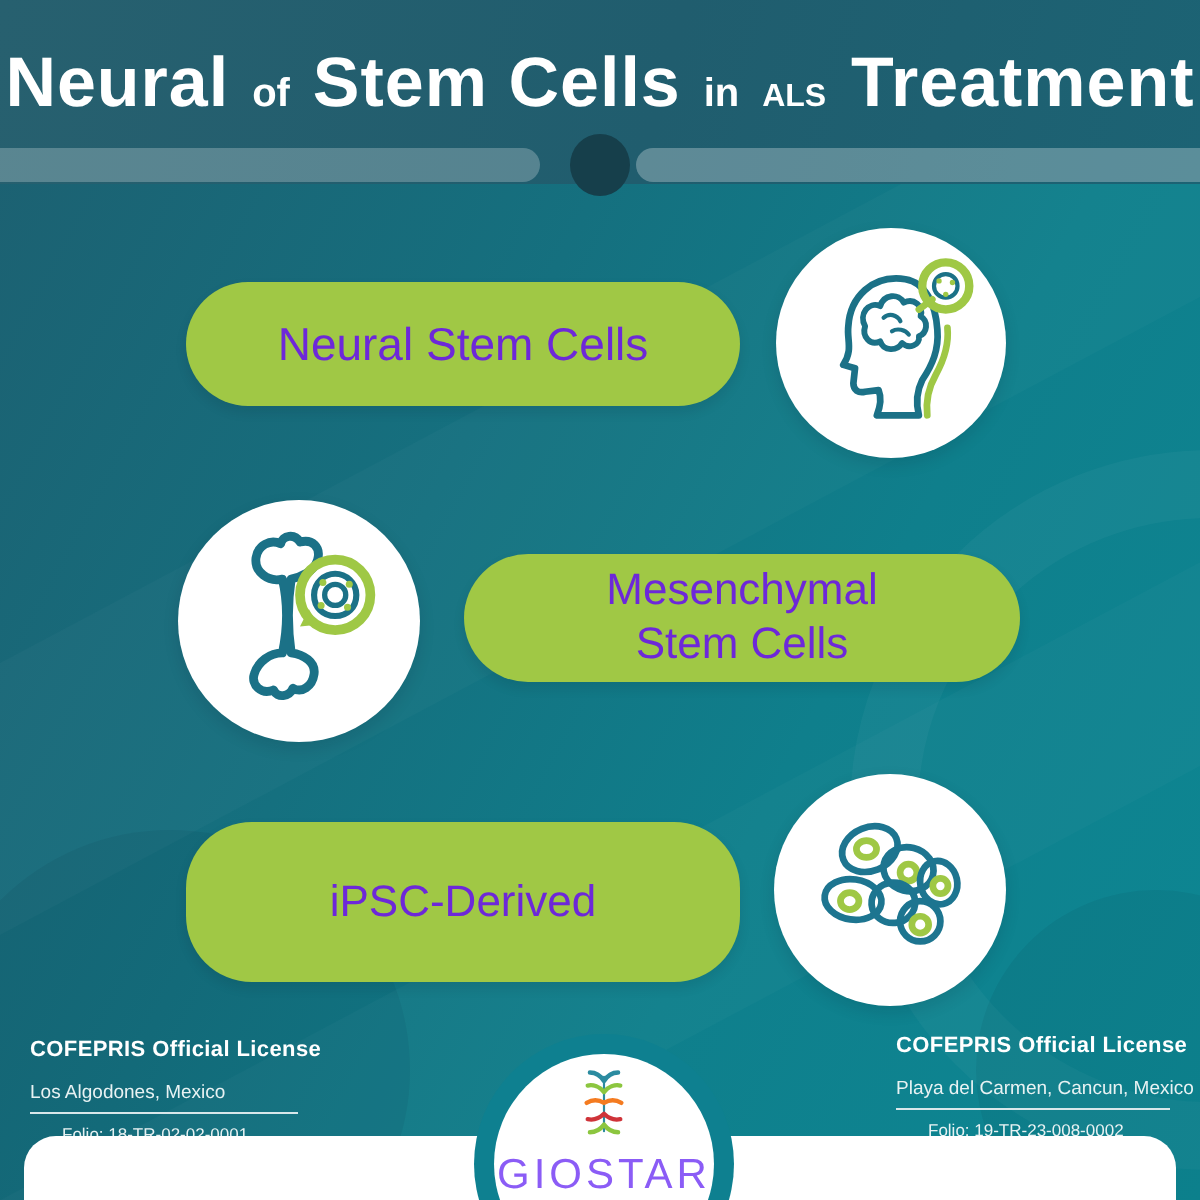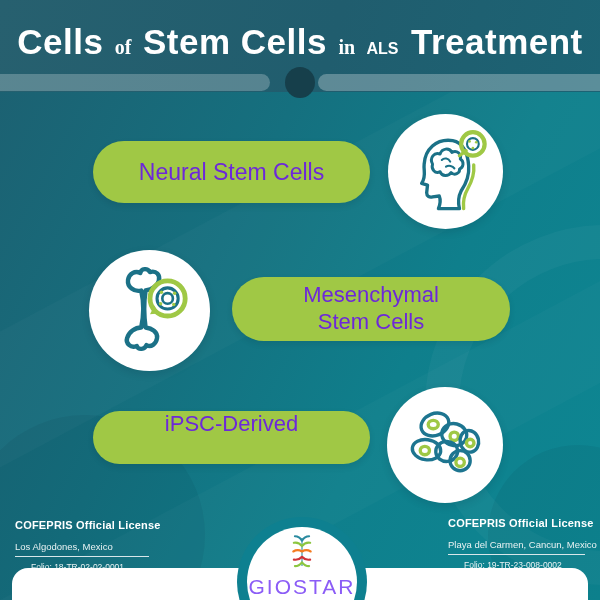--- a/index.html
+++ b/index.html
@@ -19,37 +19,37 @@
   .streak1 { left:-150px; top:180px; }
   .streak2 { left:-100px; top:420px; height:90px; }
 
   
   .header {
     position:absolute; left:0; top:0; width:600px; height:92px;
     background:linear-gradient(105deg, #27606f 0%, #205d6e 55%, #1c6374 100%);
   }
   .title { position:absolute; left:0; top:22px; width:100%; text-align:center; color:#fff; white-space:nowrap; }
   .t-lg { font-size:35px; font-weight:bold; letter-spacing:0.5px; }
-  .t-sm { font-size:20px; font-weight:bold; margin:0 7px;font-family:Liberation Serif, serif; }
+  .t-sm { font-size:20px; font-weight:bold; margin:0 7px; }
   .t-md { font-size:16px; font-weight:bold; margin-right:8px; }
   .bar { position:absolute; top:74px; height:17px; background:rgba(255,255,255,0.24); }
   .bar-left { left:0; width:270px; border-radius:0 9px 9px 0; }
   .bar-right { left:318px; width:282px; border-radius:9px 0 0 9px; background:rgba(255,255,255,0.28); }
   .divider-dot { position:absolute; left:285px; top:67px; width:30px; height:31px; border-radius:50%; background:#163f4b; }
 
   
   .pill {
     position:absolute; background:#a0c845; border-radius:33px; color:#6d28d9;
     display:flex; flex-direction:column; align-items:center; justify-content:center;
     font-weight:normal; text-align:center; line-height:1.22;
     box-shadow:0 3px 6px rgba(0,20,30,0.10);
   }
   .pill-1 { left:93px; top:141px; width:277px; height:62px; font-size:23px; }
   .pill-2 { left:232px; top:277px; width:278px; height:64px; font-size:22px; }
-  .pill-3 { left:93px; top:411px; width:277px; height:53px; font-size:22px;justify-content:space-between; }
+  .pill-3 { left:93px; top:411px; width:277px; height:80px; font-size:22px; }
   .icon-circle {
     position:absolute; background:#fff; border-radius:50%;
     display:flex; align-items:center; justify-content:center;
     box-shadow:0 3px 8px rgba(0,20,30,0.12);
   }
   .circle-1 { left:388px; top:114px; width:115px; height:115px; }
   .circle-2 { left:89px;  top:250px; width:121px; height:121px; }
   .circle-3 { left:387px; top:387px; width:116px; height:116px; }
 
   
@@ -82,21 +82,21 @@
   <div class="deco ring-tl"></div>
   <div class="deco ring-tl2"></div>
   <div class="deco ring-right"></div>
   <div class="deco blob-bl"></div>
   <div class="deco blob-br"></div>
   <div class="streak streak1"></div>
   <div class="streak streak2"></div>
 
   <div class="header">
     <div class="title">
-      <span class="t-lg">Cells</span>
+      <span class="t-lg">Neural</span>
       <span class="t-sm">of</span>
       <span class="t-lg">Stem Cells</span>
       <span class="t-sm">in</span>
       <span class="t-md">ALS</span>
       <span class="t-lg">Treatment</span>
     </div>
     <div class="bar bar-left"></div>
     <div class="bar bar-right"></div>
     <div class="divider-dot"></div>
   </div>

